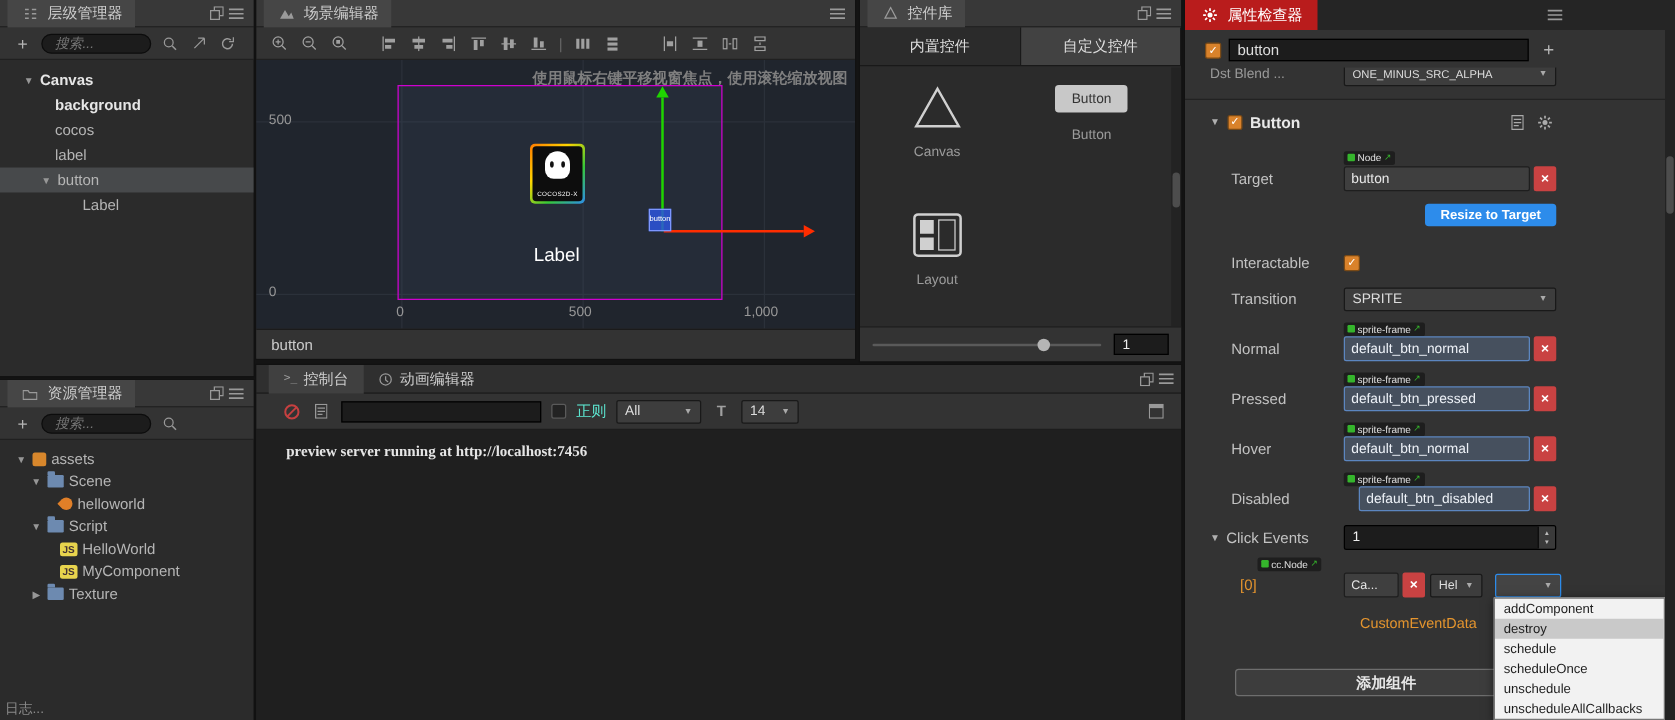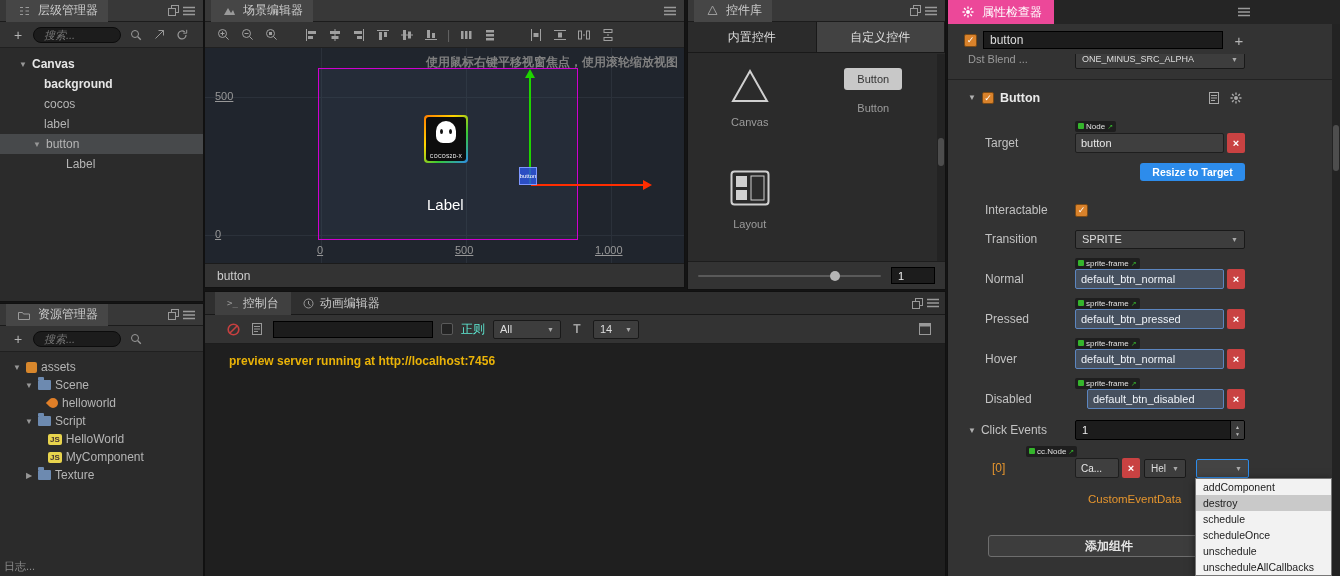--- a/index.html
+++ b/index.html
@@ -26,21 +26,21 @@
   .trow.bright{color:#e6e6e6;font-weight:bold;}
   .folder{width:13px;height:10px;background:#6d8ab0;border-radius:1px;position:relative;}
   .folder:before{content:"";position:absolute;top:-3px;left:0;width:6px;height:3px;background:#6d8ab0;border-radius:1px 1px 0 0;}
   .jsbadge{background:#e8d44d;color:#433;font-size:8px;font-weight:bold;padding:0 2px;border-radius:2px;line-height:11px;}
   .assetroot{width:11px;height:11px;background:#d8872c;border-radius:2px;}
   .fireicon{width:10px;height:10px;background:#e07f28;border-radius:50% 50% 50% 0;transform:rotate(45deg);}
   
   .scanvas{position:absolute;left:0;right:0;top:48px;bottom:24px;background:#20252d;overflow:hidden;}
   .gv{position:absolute;top:0;bottom:0;width:1px;background:#2b313a;}
   .gh{position:absolute;left:0;right:0;height:1px;background:#2b313a;}
-  .rlabel{position:absolute;color:#989898;font-size:11px;text-decoration:underline;}
+  .rlabel{position:absolute;color:#989898;font-size:11px;}
   .designrect{position:absolute;border:1px solid #cf00cf;background:rgba(70,95,130,0.14);}
   .hint{position:absolute;top:6px;right:6px;color:#7f7f7f;font-weight:bold;font-size:12px;}
   .statusbar{position:absolute;left:0;right:0;bottom:0;height:24px;background:#333;
     border-top:1px solid #1b1b1b;display:flex;align-items:center;padding:0 12px;color:#ccc;}
   .cocos-sprite{position:absolute;left:219px;top:67px;width:44px;height:48px;border-radius:4px;padding:2px;
     background:linear-gradient(135deg,#ff7a00,#ffd400,#37c837,#2d8ceb);}
   .cocos-inner{width:100%;height:100%;background:#0d0d0d;border-radius:3px;position:relative;
     display:flex;align-items:flex-end;justify-content:center;}
   .ghost{position:absolute;top:4px;left:50%;transform:translateX(-50%);width:20px;height:22px;background:#fff;
     border-radius:10px 10px 7px 7px;}
@@ -58,42 +58,42 @@
   .ctab{height:23px;display:flex;align-items:center;gap:5px;padding:0 12px;color:#ccc;}
   .ctab.active{background:#404040;}
   .prompticon{font-family:"DejaVu Sans Mono",monospace;font-size:9px;color:#9a9a9a;}
   .ctoolbar{height:29px;background:#333;display:flex;align-items:center;gap:8px;padding:0 12px 0 20px;border-bottom:1px solid #1d1d1d;}
   .cinput{width:160px;height:17px;background:#1c1c1c;border:1px solid #000;}
   .cbe{width:12px;height:12px;background:#232323;border:1px solid #5a5a5a;border-radius:2px;}
   .dd{display:flex;align-items:center;height:19px;background:#3d3d3d;border:1px solid #191919;border-radius:2px;
     padding:0 6px;color:#ddd;font-size:11px;}
   .dd .cd{margin-left:auto;font-size:7px;color:#aaa;padding-left:6px;}
   .ccontent{position:absolute;left:0;right:0;top:52px;bottom:0;background:#1f1f1f;}
-  .logline{font-family:Liberation Sans, sans-serif;font-weight:bold;font-size:12px;
-    color:#eab308;padding:10px 0 0 24px;}
+  .logline{font-family:Liberation Serif, serif;font-weight:bold;font-size:12px;
+    color:#e5e5e5;padding:10px 0 0 24px;}
   
   .libtabs{display:flex;height:31px;border-bottom:1px solid #191919;}
   .libtab{flex:1;display:flex;align-items:center;justify-content:center;color:#ddd;background:#424242;border-right:1px solid #191919;}
   .libtab.active{background:#2b2b2b;}
   .libgrid{position:absolute;top:54px;left:0;right:10px;bottom:28px;display:grid;
     grid-template-columns:1fr 1fr;grid-auto-rows:102px;overflow:hidden;}
   .libitem{display:flex;flex-direction:column;align-items:center;padding-top:14px;gap:12px;}
   .libitem .lbl{color:#9c9c9c;font-size:11px;}
   .btnpreview{background:#c8c8c8;color:#333;font-size:11px;padding:5px 13px;border-radius:3px;}
   .libbottom{position:absolute;left:0;right:0;bottom:0;height:28px;background:#333;border-top:1px solid #1d1d1d;
     display:flex;align-items:center;gap:10px;padding:0 10px;}
   .slidertrack{flex:1;height:2px;background:#5a5a5a;border-radius:1px;position:relative;}
   .sliderhandle{position:absolute;top:-4px;left:72%;width:10px;height:10px;border-radius:50%;background:#b5b5b5;}
   .valbox{width:44px;height:17px;background:#1c1c1c;border:1px solid #000;color:#eee;font-size:11px;
     display:flex;align-items:center;padding-left:6px;}
   .vscroll{position:absolute;width:8px;background:#232323;}
   .vthumb{position:absolute;left:1px;width:6px;background:#4d4d4d;border-radius:3px;}
   
   .insphead{height:24px;background:#252525;display:flex;align-items:center;position:relative;}
-  .insptab{height:24px;display:flex;align-items:center;gap:6px;padding:0 12px;background:#ec4899;color:#fff;}
+  .insptab{height:24px;display:flex;align-items:center;gap:6px;padding:0 12px;background:#b91c1c;color:#fff;}
   .insp-body{position:absolute;top:24px;left:0;right:8px;bottom:0;background:#333;overflow:hidden;}
   .arow{position:absolute;left:0;right:0;display:flex;align-items:center;}
   .plabel{flex:0 0 127px;padding-left:37px;color:#c2c2c2;}
   .pval{flex:1;display:flex;align-items:center;margin-right:87px;}
   .cb{width:13px;height:13px;background:#d9822b;border:1px solid #7a4a16;border-radius:2px;
     display:inline-flex;align-items:center;justify-content:center;color:#fff;font-size:9px;font-weight:bold;flex:none;}
   .chip{display:inline-flex;align-items:center;gap:2px;background:#1e1e1e;border-radius:2px;
     padding:1px 3px;font-size:8px;color:#e0e0e0;line-height:9px;}
   .chipsq{width:6px;height:6px;background:#35b52c;border-radius:1px;}
   .chiparrow{color:#35b52c;font-size:7px;}
@@ -758,21 +758,21 @@
         <div class="stepper">
           <span class="num">1</span>
           <span class="spin">
             <span>▲</span>
             <span>▼</span>
           </span>
         </div>
       </div>
     </div>
 
-    <div class="arow" style="top:421px;height:12px;padding-left:58px;margin-left:20px;">
+    <div class="arow" style="top:421px;height:12px;padding-left:58px;">
       <span class="chip">
         <span class="chipsq"></span>
         <span>cc.Node</span>
         <span class="chiparrow">↗</span>
       </span>
     </div>
     <div class="arow" style="top:434px;height:20px;">
       <span class="plabel orange" style="padding-left:44px;">[0]</span>
       <div class="pval">
         <div class="tref" style="flex:0 0 44px;font-size:10px;">

